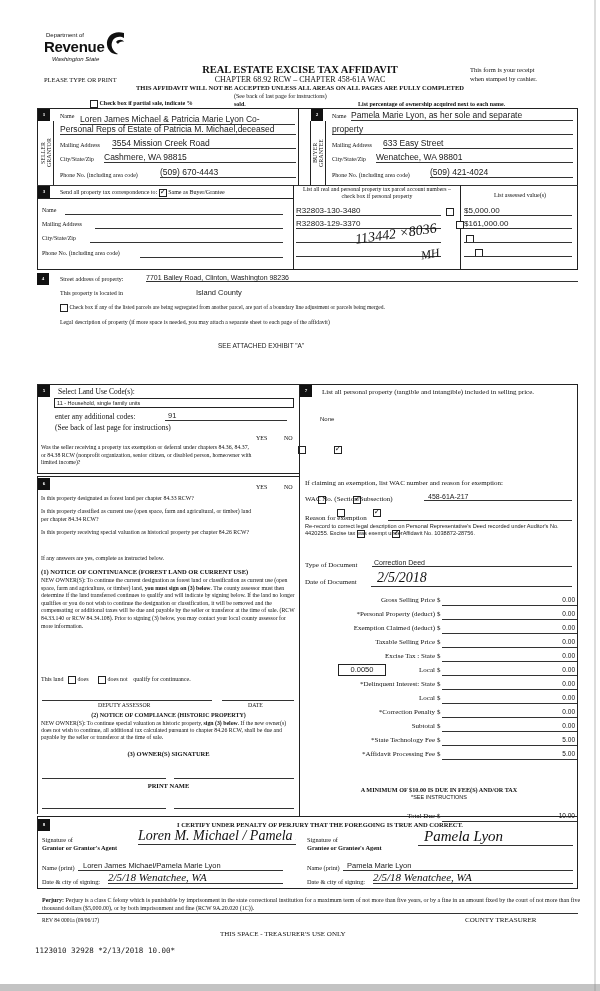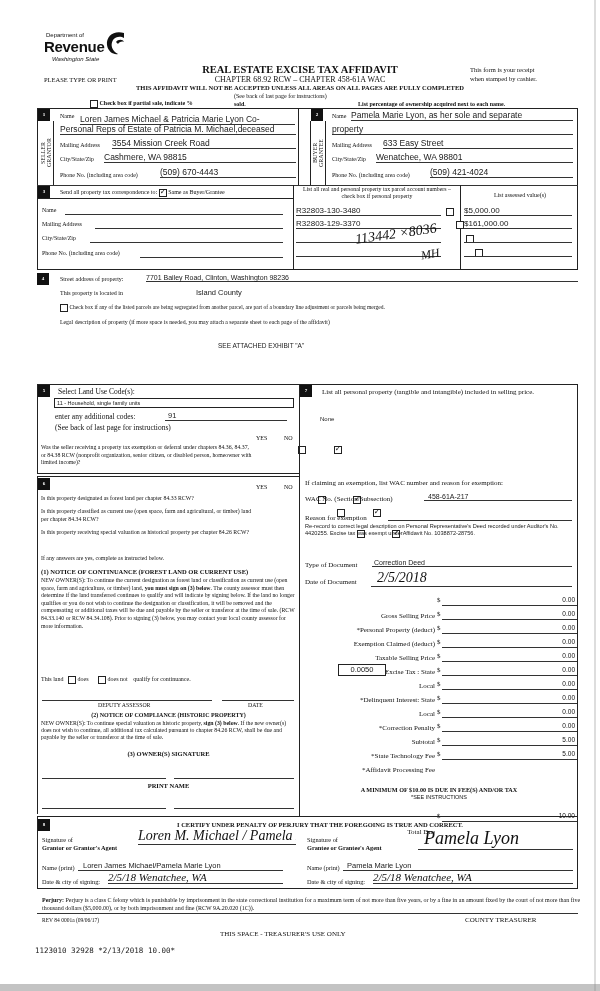--- a/index.html
+++ b/index.html
@@ -12,21 +12,21 @@
   .hand { font-family: "Liberation Serif", serif; font-style: italic; color: #111; }
   .box { position: absolute; border: 1px solid #222; }
   .hline { position: absolute; border-top: 1px solid #333; height: 0; }
   .blk { position: absolute; background: #111; color: #fff; font-size: 5px; text-align: center; line-height: 12px; width: 12px; height: 12px; font-weight: bold; }
   .cb { display: inline-block; width: 8px; height: 8px; border: 1px solid #222; vertical-align: middle; background: #fff; position: relative; }
   .cb.checked::after { content: "\2713"; position: absolute; left: 0px; top: -3px; font-size: 8px; color: #111; }
   .vert { position: absolute; writing-mode: vertical-rl; transform: rotate(180deg); font-size: 6px; text-align: center; }
   .ul { border-bottom: 1px solid #333; }
   .center { text-align: center; }
   .fee-row { position: absolute; left: 305px; width: 290px; height: 11px; font-size: 7px; }
-  .fee-row .lbl { position: absolute; right: 160px; top: 16px; white-space: nowrap; }
+  .fee-row .lbl { position: absolute; right: 160px; top: 0; white-space: nowrap; }
   .fee-row .dol { position: absolute; left: 132px; top: 0; }
   .fee-row .val { position: absolute; left: 137px; width: 135px; top: 0; text-align: right; border-bottom: 1px solid #333; font-family: "Liberation Sans", sans-serif; font-size: 6.5px; padding-right: 2px; height: 10px; }
 </style>
 </head>
 <body>
 
 
 
 
 <div class="abs" style="left:44px;top:32px;width:90px;height:40px;">
@@ -310,21 +310,21 @@
 <div class="abs hand ul" style="left:138px;top:828px;width:158px;font-size:14px;white-space:nowrap;overflow:hidden;">Loren M. Michael / Pamela Lyon</div>
 <div class="abs" style="left:42px;top:864px;font-size:6.3px;">Name (print)</div>
 <div class="abs typed ul" style="left:78px;top:861px;width:205px;font-size:7.5px;padding-left:5px;">Loren James Michael/Pamela Marie Lyon</div>
 <div class="abs" style="left:42px;top:878px;font-size:6.3px;">Date &amp; city of signing:</div>
 <div class="abs hand ul" style="left:108px;top:871px;width:175px;font-size:11px;white-space:nowrap;">2/5/18  Wenatchee, WA</div>
 
 <div class="abs" style="left:307px;top:836px;font-size:6.3px;line-height:8px;">
   <div>Signature of</div>
   <div class="bold">Grantee or Grantee's Agent</div>
 </div>
-<div class="abs hand ul" style="left:418px;top:828px;width:155px;font-size:18px;padding-left:6px;">Pamela Lyon</div>
+<div class="abs hand ul" style="left:418px;top:828px;width:155px;font-size:15px;padding-left:6px;">Pamela Lyon</div>
 <div class="abs" style="left:307px;top:864px;font-size:6.3px;">Name (print)</div>
 <div class="abs typed ul" style="left:343px;top:861px;width:230px;font-size:7.5px;padding-left:4px;">Pamela Marie Lyon</div>
 <div class="abs" style="left:307px;top:878px;font-size:6.3px;">Date &amp; city of signing:</div>
 <div class="abs hand ul" style="left:373px;top:871px;width:200px;font-size:11px;white-space:nowrap;">2/5/18  Wenatchee, WA</div>
 
 
 <div class="abs" style="left:42px;top:896px;width:540px;font-size:6px;line-height:8px;">
   <b>Perjury:</b><span> Perjury is a class C felony which is punishable by imprisonment in the state correctional institution for a maximum term of not more than five years, or by a fine in an amount fixed by the court of not more than five thousand dollars ($5,000.00), or by both imprisonment and fine (RCW 9A.20.020 (1C)).</span>
 </div>
 <div class="hline" style="left:37px;top:913px;width:541px;"></div>

